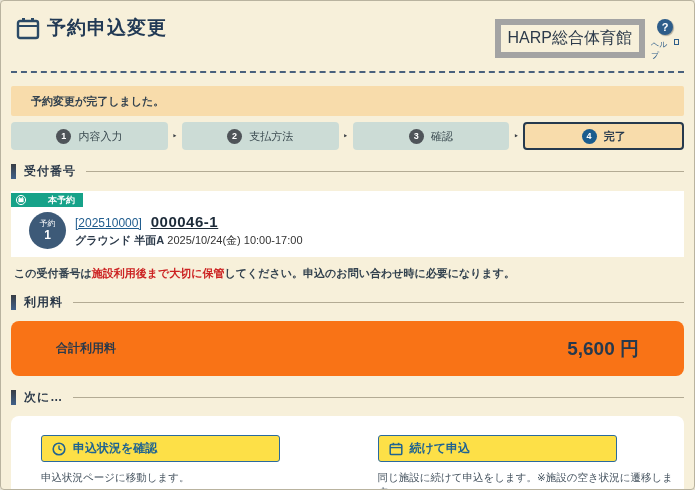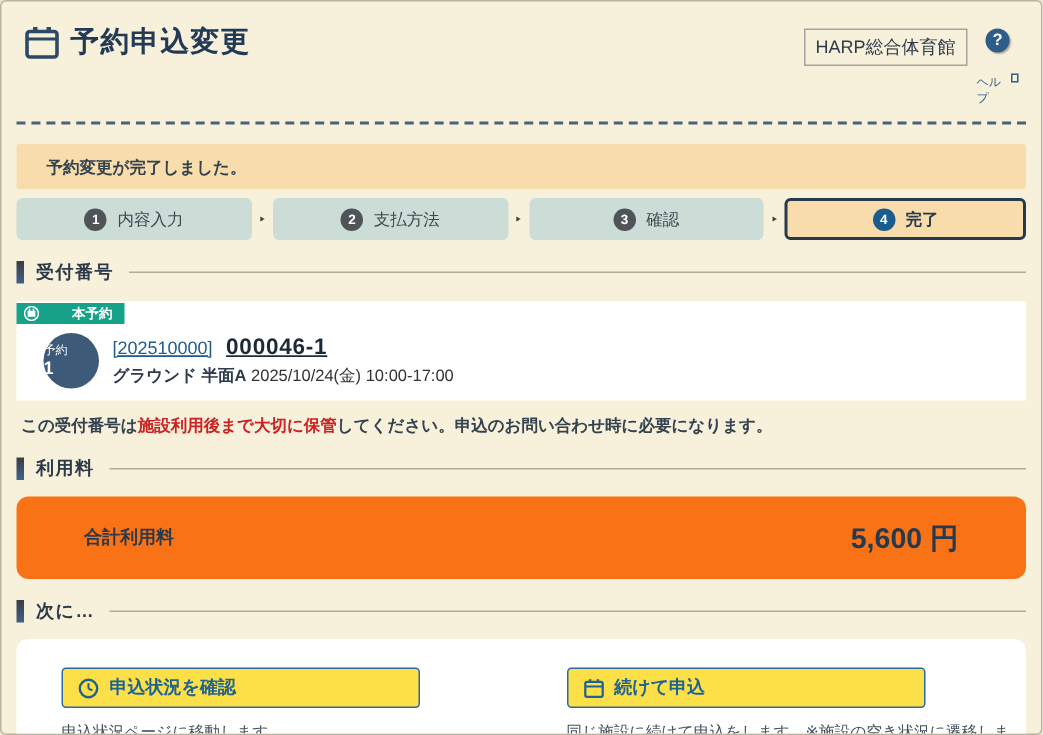--- a/index.html
+++ b/index.html
@@ -9,27 +9,27 @@
     width:695px; height:490px; background:#f7f0da; color:#26394d;
     border:1px solid #b9b39f; border-radius:4px; overflow:hidden;
     padding:12px 10px 0 10px; position:relative;
   }
   
   .header { border-bottom:2px dashed #49617d; padding:2px 5px 10px 5px;
     display:flex; align-items:flex-start; }
   .title-wrap { display:flex; align-items:center; gap:7px; }
   .title { font-size:19px; font-weight:bold; color:#223a55; letter-spacing:1px; }
   .header-right { margin-left:auto; display:flex; align-items:flex-start; gap:6px; padding-top:4px; }
-  .facility-chip { border:1px solid #a3a3a3; font-size:12px; padding:3px 7px;
+  .facility-chip { border:6px solid #a3a3a3; font-size:16px; padding:3px 7px;
     color:#2c3a4a; background:transparent; white-space:nowrap; }
   .help { display:flex; flex-direction:column; align-items:center; width:28px; cursor:pointer; }
   .help-q { width:16px; height:16px; border-radius:50%; background:#2e5d8a; color:#fff;
     font-size:11px; font-weight:bold; display:flex; align-items:center; justify-content:center;
     box-shadow:1px 1px 1px rgba(0,0,0,.3); }
-  .help-label { font-size:8px; color:#2e5d8a; display:flex; align-items:flex-start; gap:1px; margin-top:14px; }
+  .help-label { font-size:8px; color:#2e5d8a; display:flex; align-items:flex-start; gap:1px; margin-top:4px; }
   .ext-box { width:6px; height:6px; border:1px solid #2e5d8a; display:inline-block; }
   
   .alert { margin-top:13px; background:#f8dcab; height:30px; display:flex; align-items:center;
     padding-left:20px; font-size:11px; font-weight:bold; color:#33424f; border-radius:2px; }
   
   .steps { margin-top:6px; display:flex; align-items:center; height:28px; }
   .step { flex:1; height:28px; background:#ccdcd6; border-radius:4px; display:flex;
     align-items:center; justify-content:center; gap:7px; font-size:11px; color:#3a4a50; }
   .step .snum { width:15px; height:15px; border-radius:50%; background:#4f5459; color:#fff;
     font-size:9px; font-weight:bold; display:flex; align-items:center; justify-content:center; }
@@ -40,21 +40,21 @@
   .section-head { display:flex; align-items:center; margin-top:13px; }
   .sbar { width:5px; height:15px; background:linear-gradient(#383d44,#40618a); margin-right:8px; }
   .stitle { font-size:12px; font-weight:bold; color:#2c3a4a; letter-spacing:1px; white-space:nowrap; }
   .srule { flex:1; border-top:1px solid #b3ab94; margin-left:10px; }
   
   .card { margin-top:11px; background:#fff; min-height:55px; padding-bottom:8px; }
   .badge { display:inline-flex; align-items:center; gap:22px; background:#16a289; color:#fff;
     font-size:9px; font-weight:bold; padding:2px 8px 2px 5px; height:14px; }
   .card-body { display:flex; align-items:flex-start; padding:2px 0 0 18px; gap:9px; }
   .res-circle { width:37px; height:37px; border-radius:50%; background:#3d5a78; color:#fff;
-    display:flex; flex-direction:column; align-items:flex-start; justify-content:center;
+    display:flex; flex-direction:column; align-items:center; justify-content:center;
     line-height:1; flex:none; margin-top:1px; }
   .res-circle .rc-top { font-size:8px; }
   .res-circle .rc-num { font-size:12px; font-weight:bold; margin-top:1px; }
   .card-lines { padding-top:2px; }
   .line1 { display:flex; align-items:baseline; gap:9px;text-decoration:underline; }
   .period-link { color:#1f5c8e; font-size:12px; text-decoration:underline; cursor:pointer; }
   .num-link { color:#1c2a38; font-size:15px; font-weight:bold; text-decoration:underline; cursor:pointer; letter-spacing:.5px; }
   .line2 { margin-top:3px; font-size:11px; color:#333; }
   .line2 .fac { font-weight:bold; color:#2c3a4a; }
   

